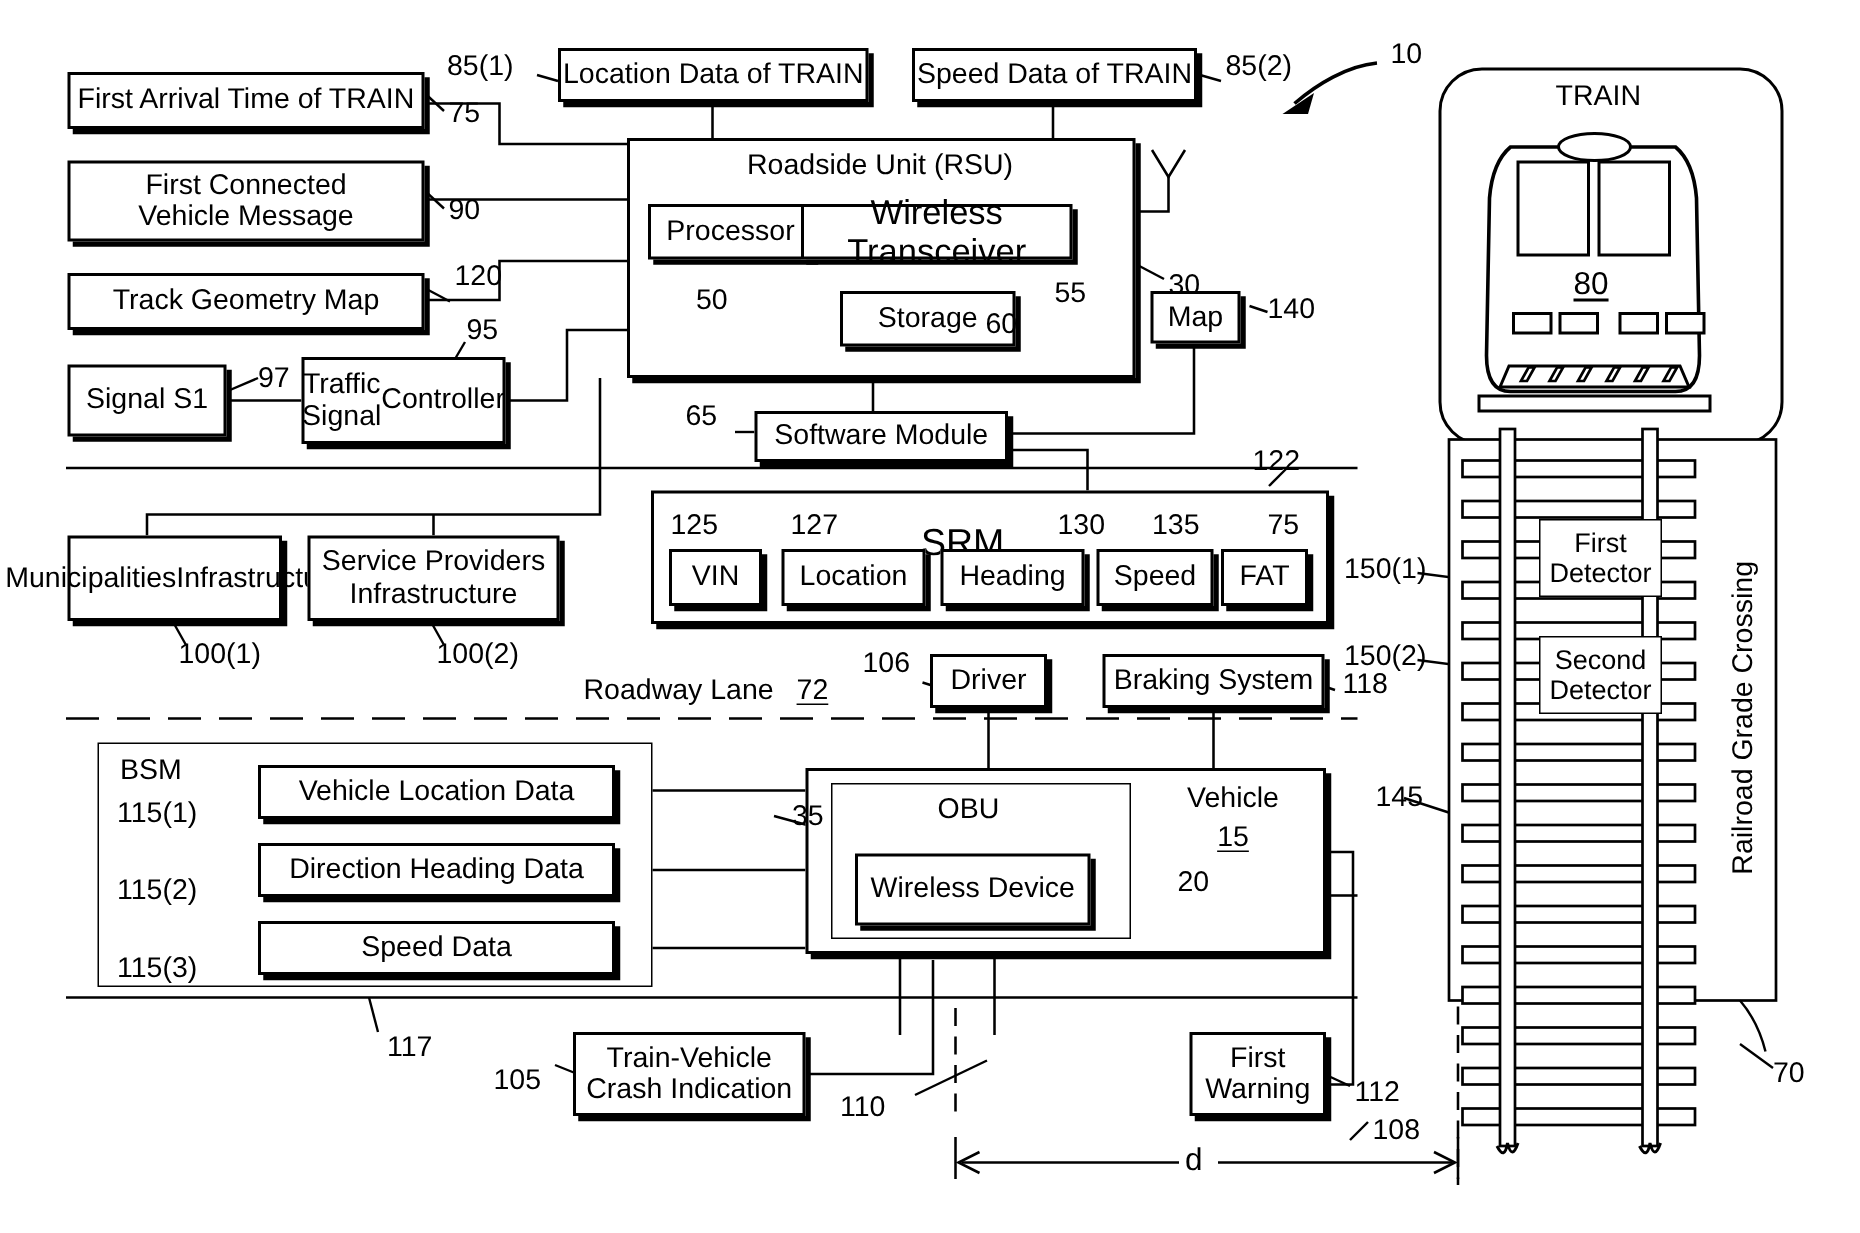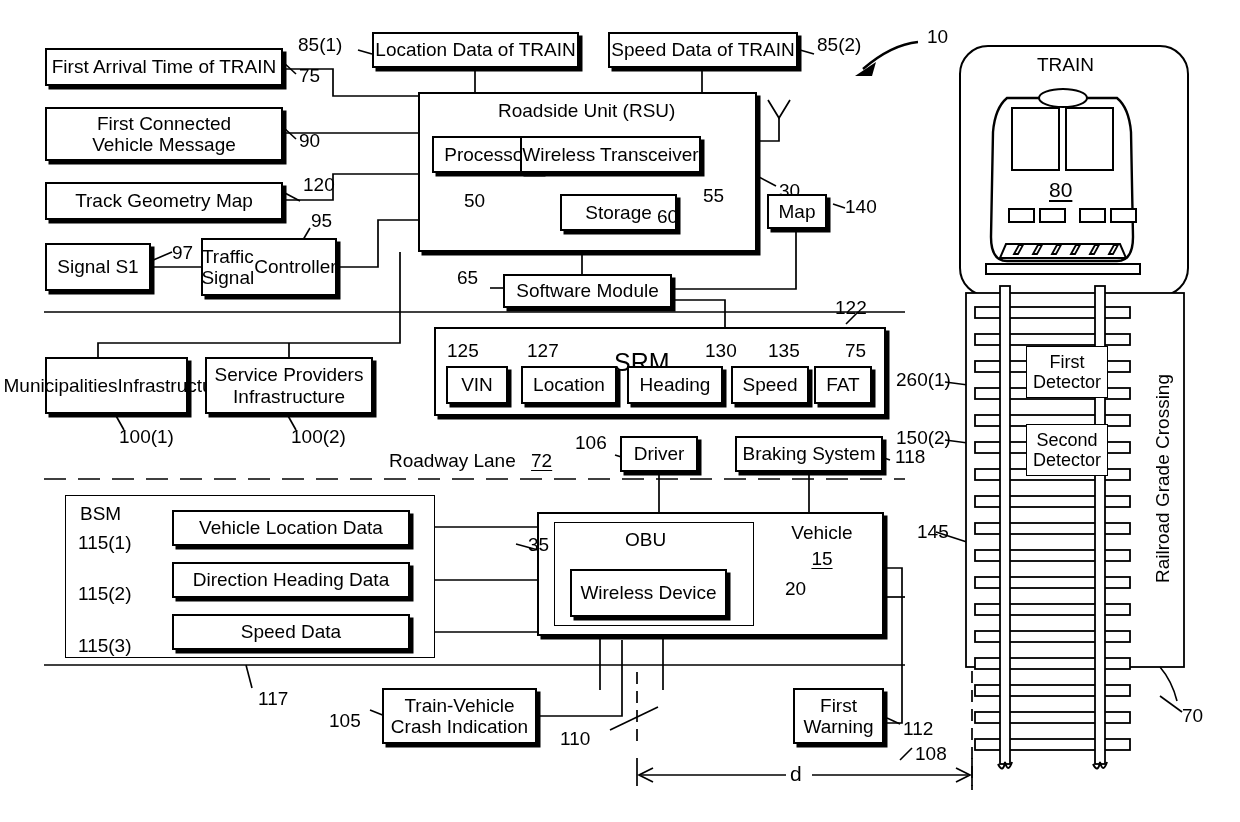--- a/index.html
+++ b/index.html
@@ -178,21 +178,21 @@
   <div class="ref" style="left:927px;top:26px;">10</div>
 
   <div class="grp" style="left:418px;top:92px;width:339px;height:160px;"></div>
   <div class="ttl" style="left:498px;top:100px;font-size:19px;">Roadside Unit (RSU)</div>
 
   <div class="bx" style="left:432px;top:136px;width:110px;height:37px;font-size:19px;">
     <span>Processor</span>
   </div>
   <div class="ref" style="left:464px;top:190px;">50</div>
 
-  <div class="bx" style="left:520px;top:136px;width:181px;height:37px;font-size:19px;">
+  <div class="bx" style="left:534px;top:136px;width:181px;height:37px;font-size:23px;">
     <span>Wireless Transceiver</span>
   </div>
   <div class="ref" style="left:703px;top:185px;">55</div>
 
   <div class="bx" style="left:524px;top:194px;width:117px;height:37px;font-size:19px;margin-left:36px;">
     <span>Storage</span>
   </div>
   <div class="ref" style="left:657px;top:206px;">60</div>
 
   <div class="ref" style="left:779px;top:180px;">30</div>
@@ -381,21 +381,21 @@
     </g>
 
     <g stroke="#000" fill="none" stroke-width="1.6">
       <path d="M1160,667 q12,14 17,34"></path>
     </g>
   </svg>
 
   <div class="ttl" style="left:1037px;top:54px;font-size:19px;">TRAIN</div>
   <div class="ttl u" style="left:1049px;top:178px;font-size:21px;">80</div>
 
-  <div class="ref" style="left:896px;top:369px;">260(1)</div>
+  <div class="ref" style="left:896px;top:369px;">150(1)</div>
   <div class="bx thin nosh" style="left:1026px;top:346px;width:82px;height:52px;font-size:18px;flex-direction:column;">
     <span>First</span>
     <span>Detector</span>
   </div>
 
   <div class="ref" style="left:896px;top:427px;">150(2)</div>
   <div class="bx thin nosh" style="left:1026px;top:424px;width:82px;height:52px;font-size:18px;flex-direction:column;">
     <span>Second</span>
     <span>Detector</span>
   </div>

